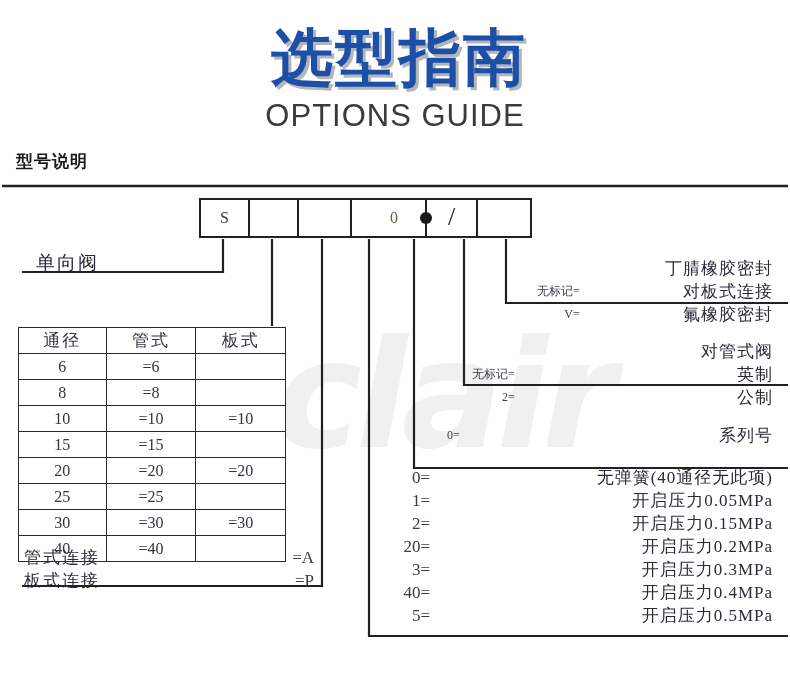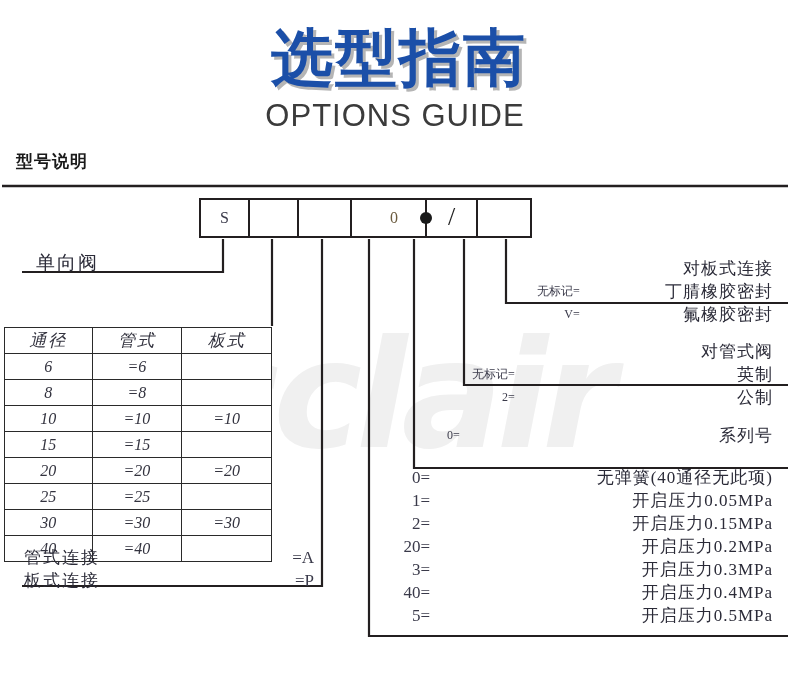--- a/index.html
+++ b/index.html
@@ -144,26 +144,25 @@
     left: 36px;
     top: 250px;
     font-size: 19px;
     letter-spacing: 2px;
     color: #2b2b38;
   }
 
   
   #spec-table {
     position: absolute;
-    left: 4px;
+    left: 18px;
     top: 327px;
     width: 268px;
     border-collapse: collapse;
     background: #fff;
-    font-style: italic;
   }
   #spec-table td, #spec-table th {
     border: 1px solid #2a2a2a;
     height: 25px;
     text-align: center;
     font-size: 16px;
     font-weight: normal;
     color: #33333f;
     padding: 0;
   }
@@ -373,22 +372,22 @@
     <span class="conn-code">=P</span>
   </div>
 </div>
 
 <div class="annot" id="annot-seal">
   <div class="annot-codes">
     <span class="annot-head">无标记=</span>
     <span class="annot-head">V=</span>
   </div>
   <div class="annot-texts">
+    <span class="annot-head">丁腈橡胶密封</span>
     <span class="annot-head">对板式连接</span>
-    <span class="annot-head">丁腈橡胶密封</span>
     <span class="annot-head">氟橡胶密封</span>
   </div>
 </div>
 
 <div class="annot" id="annot-thread">
   <div class="annot-codes">
     <span class="annot-head">无标记=</span>
     <span class="annot-head">2=</span>
   </div>
   <div class="annot-texts">

